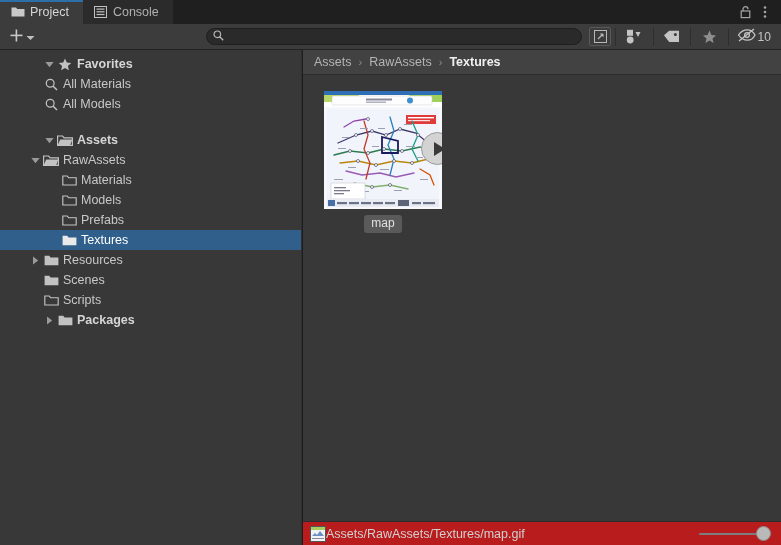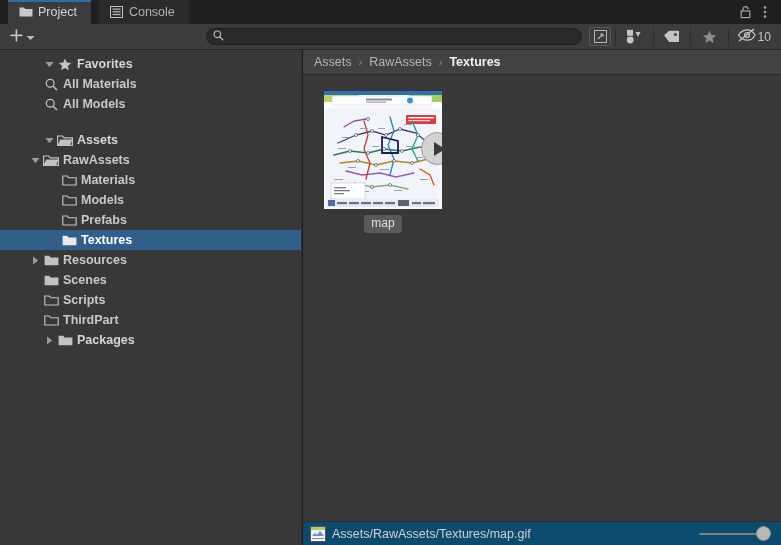--- a/index.html
+++ b/index.html
@@ -15,21 +15,21 @@
   .window { width: 781px; height: 545px; position: relative; display: flex; flex-direction: column; background:#383838; }
 
   
   .tabbar {
     height: 24px; flex: 0 0 24px; background: #1f1f1f;
     display: flex; align-items: stretch; position: relative;
   }
   .tab {
     display: flex; align-items: center; gap: 5px;
     padding: 0 14px 0 10px; position: relative;
-    font-size: 12.5px; color: #b8b8b8; cursor: default; margin-left: 8px;
+    font-size: 12.5px; color: #b8b8b8; cursor: default;
   }
   .tab.active { background: #3c3c3c; color: #d6d6d6; }
   .tab.active::before {
     content:""; position:absolute; left:0; right:0; top:0; height:2px; background:#2c6ea8;
   }
   .tab.inactive { background: #2b2b2b; color: #b0b0b0; }
   .tab.inactive::before {
     content:""; position:absolute; left:0; right:0; top:0; height:2px; background:#2b2b2b;
   }
   .tabbar-right {
@@ -66,21 +66,21 @@
 
   
   .sidebar {
     width: 301px; flex: 0 0 301px; background: #383838;
     overflow: hidden; position: relative; padding-top: 4px;
   }
   .splitter { width: 2px; flex:0 0 2px; background:#2d2d2d; border-left:1px solid #303030; border-right:1px solid #1d1d1d; }
 
   .row {
     height: 20px; display: flex; align-items: center; cursor: default;
-    white-space: nowrap; color: #c8c8c8; font-size: 12.5px; font-weight: bold;
+    white-space: nowrap; color: #c8c8c8; font-size: 12.5px;
   }
   .row.selected { background: #2f5f8a; color: #ffffff; }
   .row.bold { font-weight: bold; color: #d5d5d5; padding-left: 32px; }
   .arrow { width: 14px; flex:0 0 14px; display:flex; align-items:center; justify-content:center; }
   .arrow.spacer { visibility: hidden; }
   .ic { width: 18px; flex:0 0 18px; display:flex; align-items:center; justify-content:center; margin-right:3px; }
   .lbl { line-height: 20px; }
 
   
   .content { flex: 1 1 auto; display: flex; flex-direction: column; min-width:0; background:#383838; }
@@ -105,22 +105,22 @@
     border-top: 7px solid transparent; border-bottom: 7px solid transparent;
     margin-left: 3px;
   }
   .asset-name {
     margin-top: 6px; background: #5a5a5a; color: #e0e0e0;
     border-radius: 3px; padding: 1px 7px 2px; font-size: 12px; line-height:15px;
   }
 
   
   .statusbar {
-    height: 24px; flex:0 0 24px; background: #0c4a6e; border-top: 1px solid #2e2e2e;
-    display: flex; align-items: center; padding: 0 10px 0 7px; gap: 6px;
+    height: 24px; flex:0 0 24px; background: #b91c1c; border-top: 1px solid #2e2e2e;
+    display: flex; align-items: center; padding: 0 10px 0 7px; 
   }
   .status-icon { width: 16px; height: 16px; flex:0 0 16px; overflow:hidden; background:#eef0f5; border:1px solid #555; }
   .status-path { font-size: 12.5px; color: #d0d0d0; white-space: nowrap; }
   .slider { margin-left: auto; width: 72px; height: 16px; position: relative; display:flex; align-items:center; }
   .slider .track { position:absolute; left:0; right:0; height:2px; background:#7d7d7d; border-radius:1px; }
   .slider .knob { position:absolute; right:0; width:15px; height:15px; border-radius:50%; background:#b9b9b9; border:1px solid #8a8a8a; }
 </style>
 </head>
 <body>
 
@@ -376,30 +376,20 @@
         </div>
         <div class="row">
           <div style="width: 28px; flex: 0 0 28px;"></div>
           <span class="arrow spacer"></span>
           <span class="ic">
             <svg width="15" height="13" viewBox="0 0 15 13">
               <path d="M0.8 2 h4.4 l1.4 1.7 h7.6 v7.3 h-13.4 z" fill="none" stroke="#c2c2c2" stroke-width="1.15"></path>
             </svg>
           </span>
           <span class="lbl">Scripts</span>
-        </div>
-        <div class="row">
-          <div style="width: 28px; flex: 0 0 28px;"></div>
-          <span class="arrow spacer"></span>
-          <span class="ic">
-            <svg width="15" height="13" viewBox="0 0 15 13">
-              <path d="M0.8 2 h4.4 l1.4 1.7 h7.6 v7.3 h-13.4 z" fill="none" stroke="#c2c2c2" stroke-width="1.15"></path>
-            </svg>
-          </span>
-          <span class="lbl">ThirdPart</span>
         </div>
         <div class="row bold">
           <div style="width: 10px; flex: 0 0 10px;"></div>
           <span class="arrow">
             <svg width="7" height="9" viewBox="0 0 7 9">
               <path d="M1 0.4 L1 8.6 L6.2 4.5 z" fill="#9a9a9a"></path>
             </svg>
           </span>
           <span class="ic">
             <svg width="15" height="13" viewBox="0 0 15 13">

